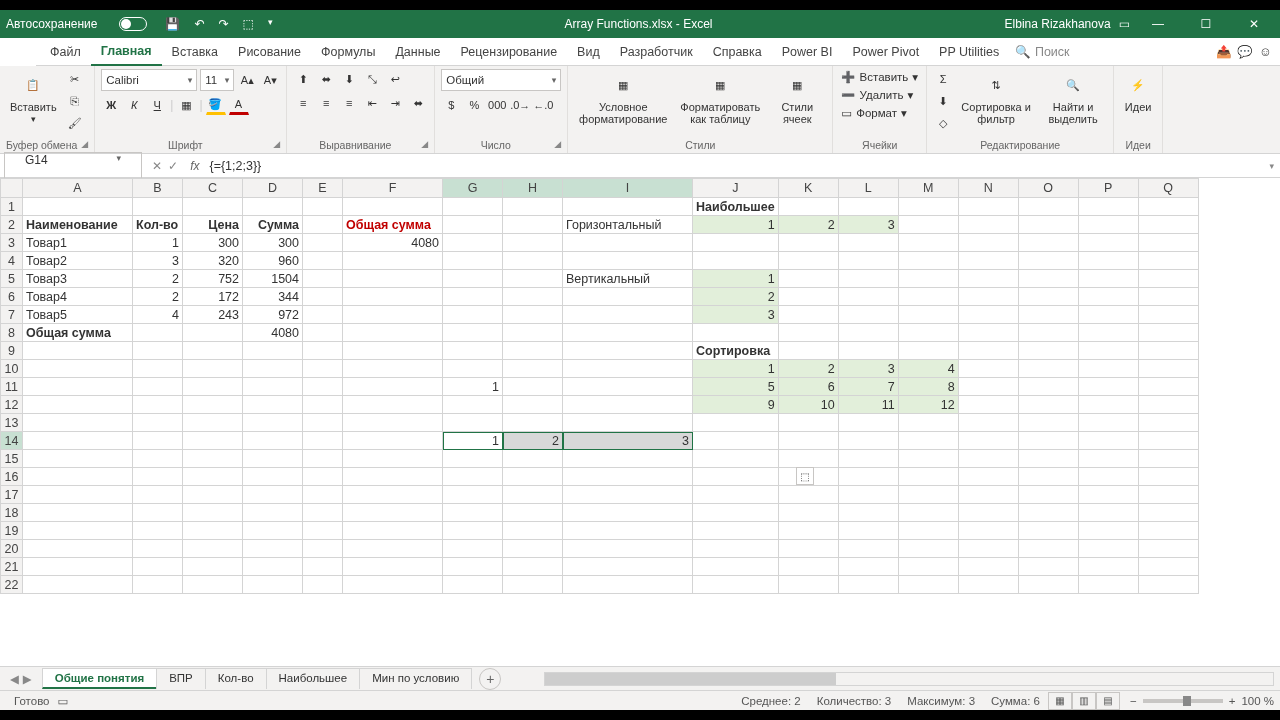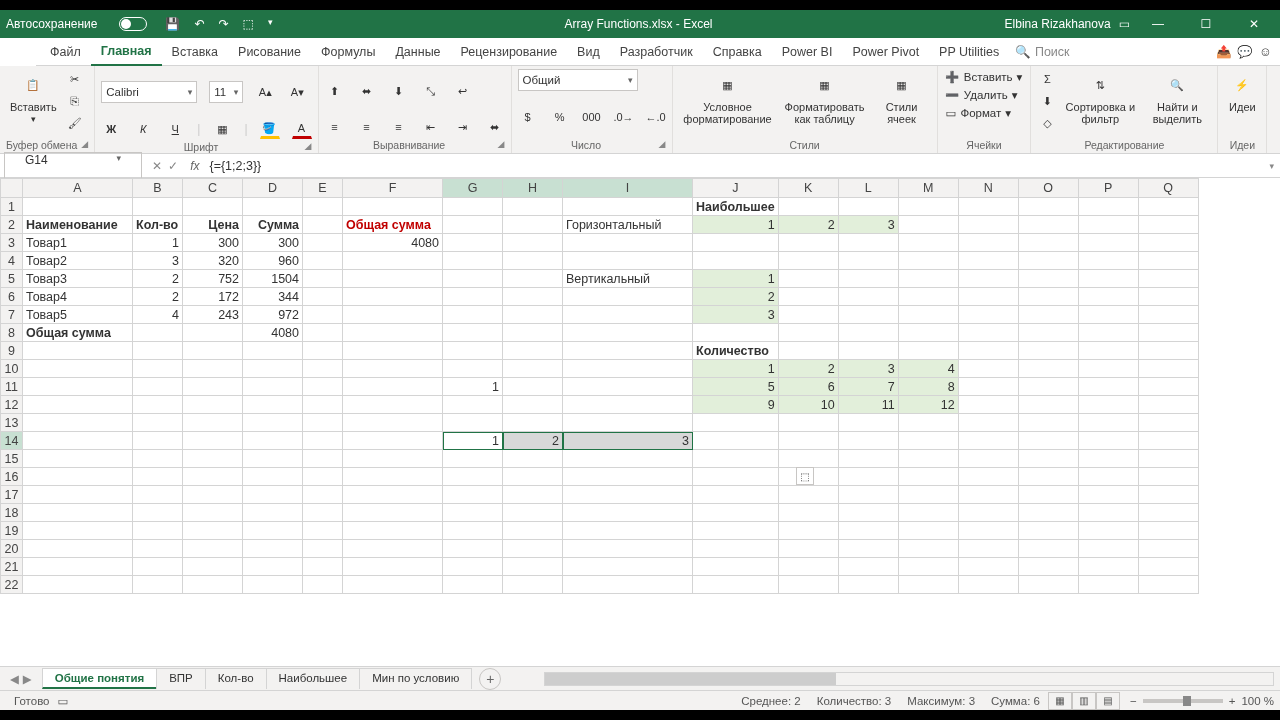--- a/index.html
+++ b/index.html
@@ -24,21 +24,21 @@
 .tabright { display: flex; align-items: center; gap: 6px; margin-right: 4px; }
 .searchbox { display: flex; align-items: center; gap: 4px; padding: 0 6px; color: #888; }
 
 
 .ribbon { height: 88px; background: #f3f2f1; border-bottom: 1px solid #d4d4d4; display: flex; }
 .group { border-right: 1px solid #e1dfdd; padding: 3px 6px 2px 6px; display: flex; flex-direction: column; justify-content: space-between; }
 .group-label { font-size: 10.5px; color: #666; text-align: center; padding-top: 2px; }
 .group-body { display: flex; gap: 4px; align-items: flex-start; }
 .bigbtn { display: flex; flex-direction: column; align-items: center; gap: 2px; padding: 2px 4px; font-size: 11px; text-align: center; line-height: 1.1; }
 .iconbox { width: 28px; height: 28px; display: flex; align-items: center; justify-content: center; }
-.smallrow { display: flex; gap: 12px; align-items: center; margin-top: 12px; }
+.smallrow { display: flex; gap: 3px; align-items: center; }
 .smallbtn { width: 20px; height: 20px; display: flex; align-items: center; justify-content: center; border: 1px solid transparent; font-size: 11px; }
 .combo { height: 22px; border: 1px solid #c8c6c4; background: #fff; display: flex; align-items: center; padding: 0 4px; font-size: 11.5px; }
 .combo .arr { margin-left: auto; color: #666; font-size: 9px; }
 .vcol { display: flex; flex-direction: column; gap: 2px; }
 .launcher { font-size: 9px; color: #888; float: right; margin-left: 4px; }
 .rowbtn { display:flex; align-items:center; gap:4px; font-size:11.5px; padding:1px 2px; white-space:nowrap;}
 
 
 .fbar { height: 24px; border-bottom: 1px solid #d4d4d4; display: flex; align-items: center; background: #fff; }
 .namebox { width: 138px; height: 27px; border: 1px solid #c8c6c4; margin: 0 4px; display: flex; align-items: flex-start; padding: 0 20px; font-size: 12px; }
@@ -479,21 +479,21 @@
             <th class="">9</th>
             <td></td>
             <td></td>
             <td></td>
             <td></td>
             <td></td>
             <td></td>
             <td></td>
             <td></td>
             <td></td>
-            <td class="l bold">Количество</td>
+            <td class="l bold">Сортировка</td>
             <td></td>
             <td></td>
             <td></td>
             <td></td>
             <td></td>
             <td></td>
             <td></td>
           </tr>
           <tr>
             <th class="">10</th>

